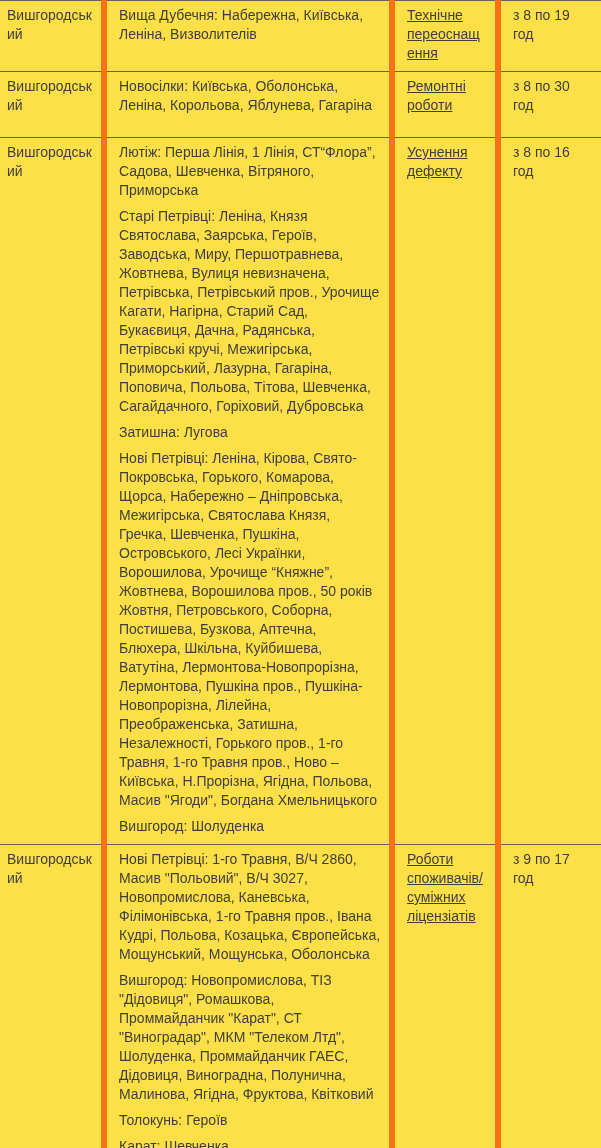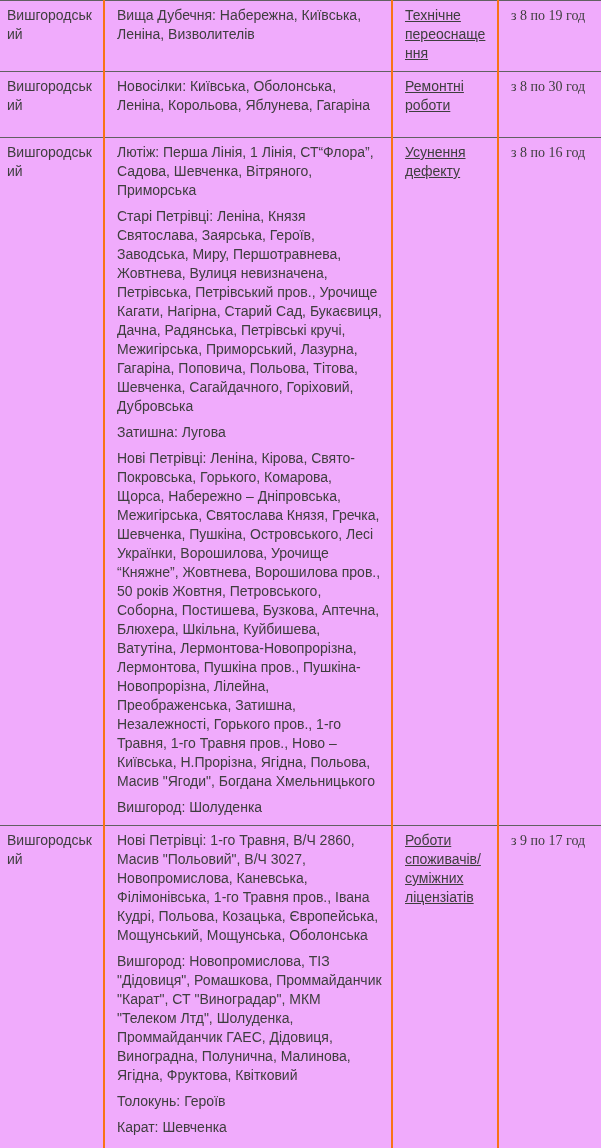--- a/index.html
+++ b/index.html
@@ -20,28 +20,28 @@
     width: 601px;
     font-size: 14px;
     line-height: 19px;
   }
   table.schedule td {
     vertical-align: top;
     border-top: 1px solid #616161;
     padding: 5px 8px 8px 7px;
     word-wrap: break-word;
     overflow: hidden;
-    background: #f0abfc;
+    background: #fde047;
   }
   table.schedule td + td {
-    border-left: 2px solid #f97316;
+    border-left: 6px solid #f97316;
     padding-left: 12px;
   }
   td.c-work { padding-right: 3px; text-decoration: underline; }
-  td.c-time { padding-right: 2px; font-family: Liberation Serif, serif; }
+  td.c-time { padding-right: 2px; }
   td p { margin: 0 0 7px 0; }
   td p:last-child { margin-bottom: 0; }
   
   tr.r0 td { height: 52px; }
   tr.r1 td { height: 52px; }
   tr.r2 td { height: 594px; }
   tr.r3 td { height: 300px; }
   tr.r4 td { height: 89px; }
 </style>
 </head>

